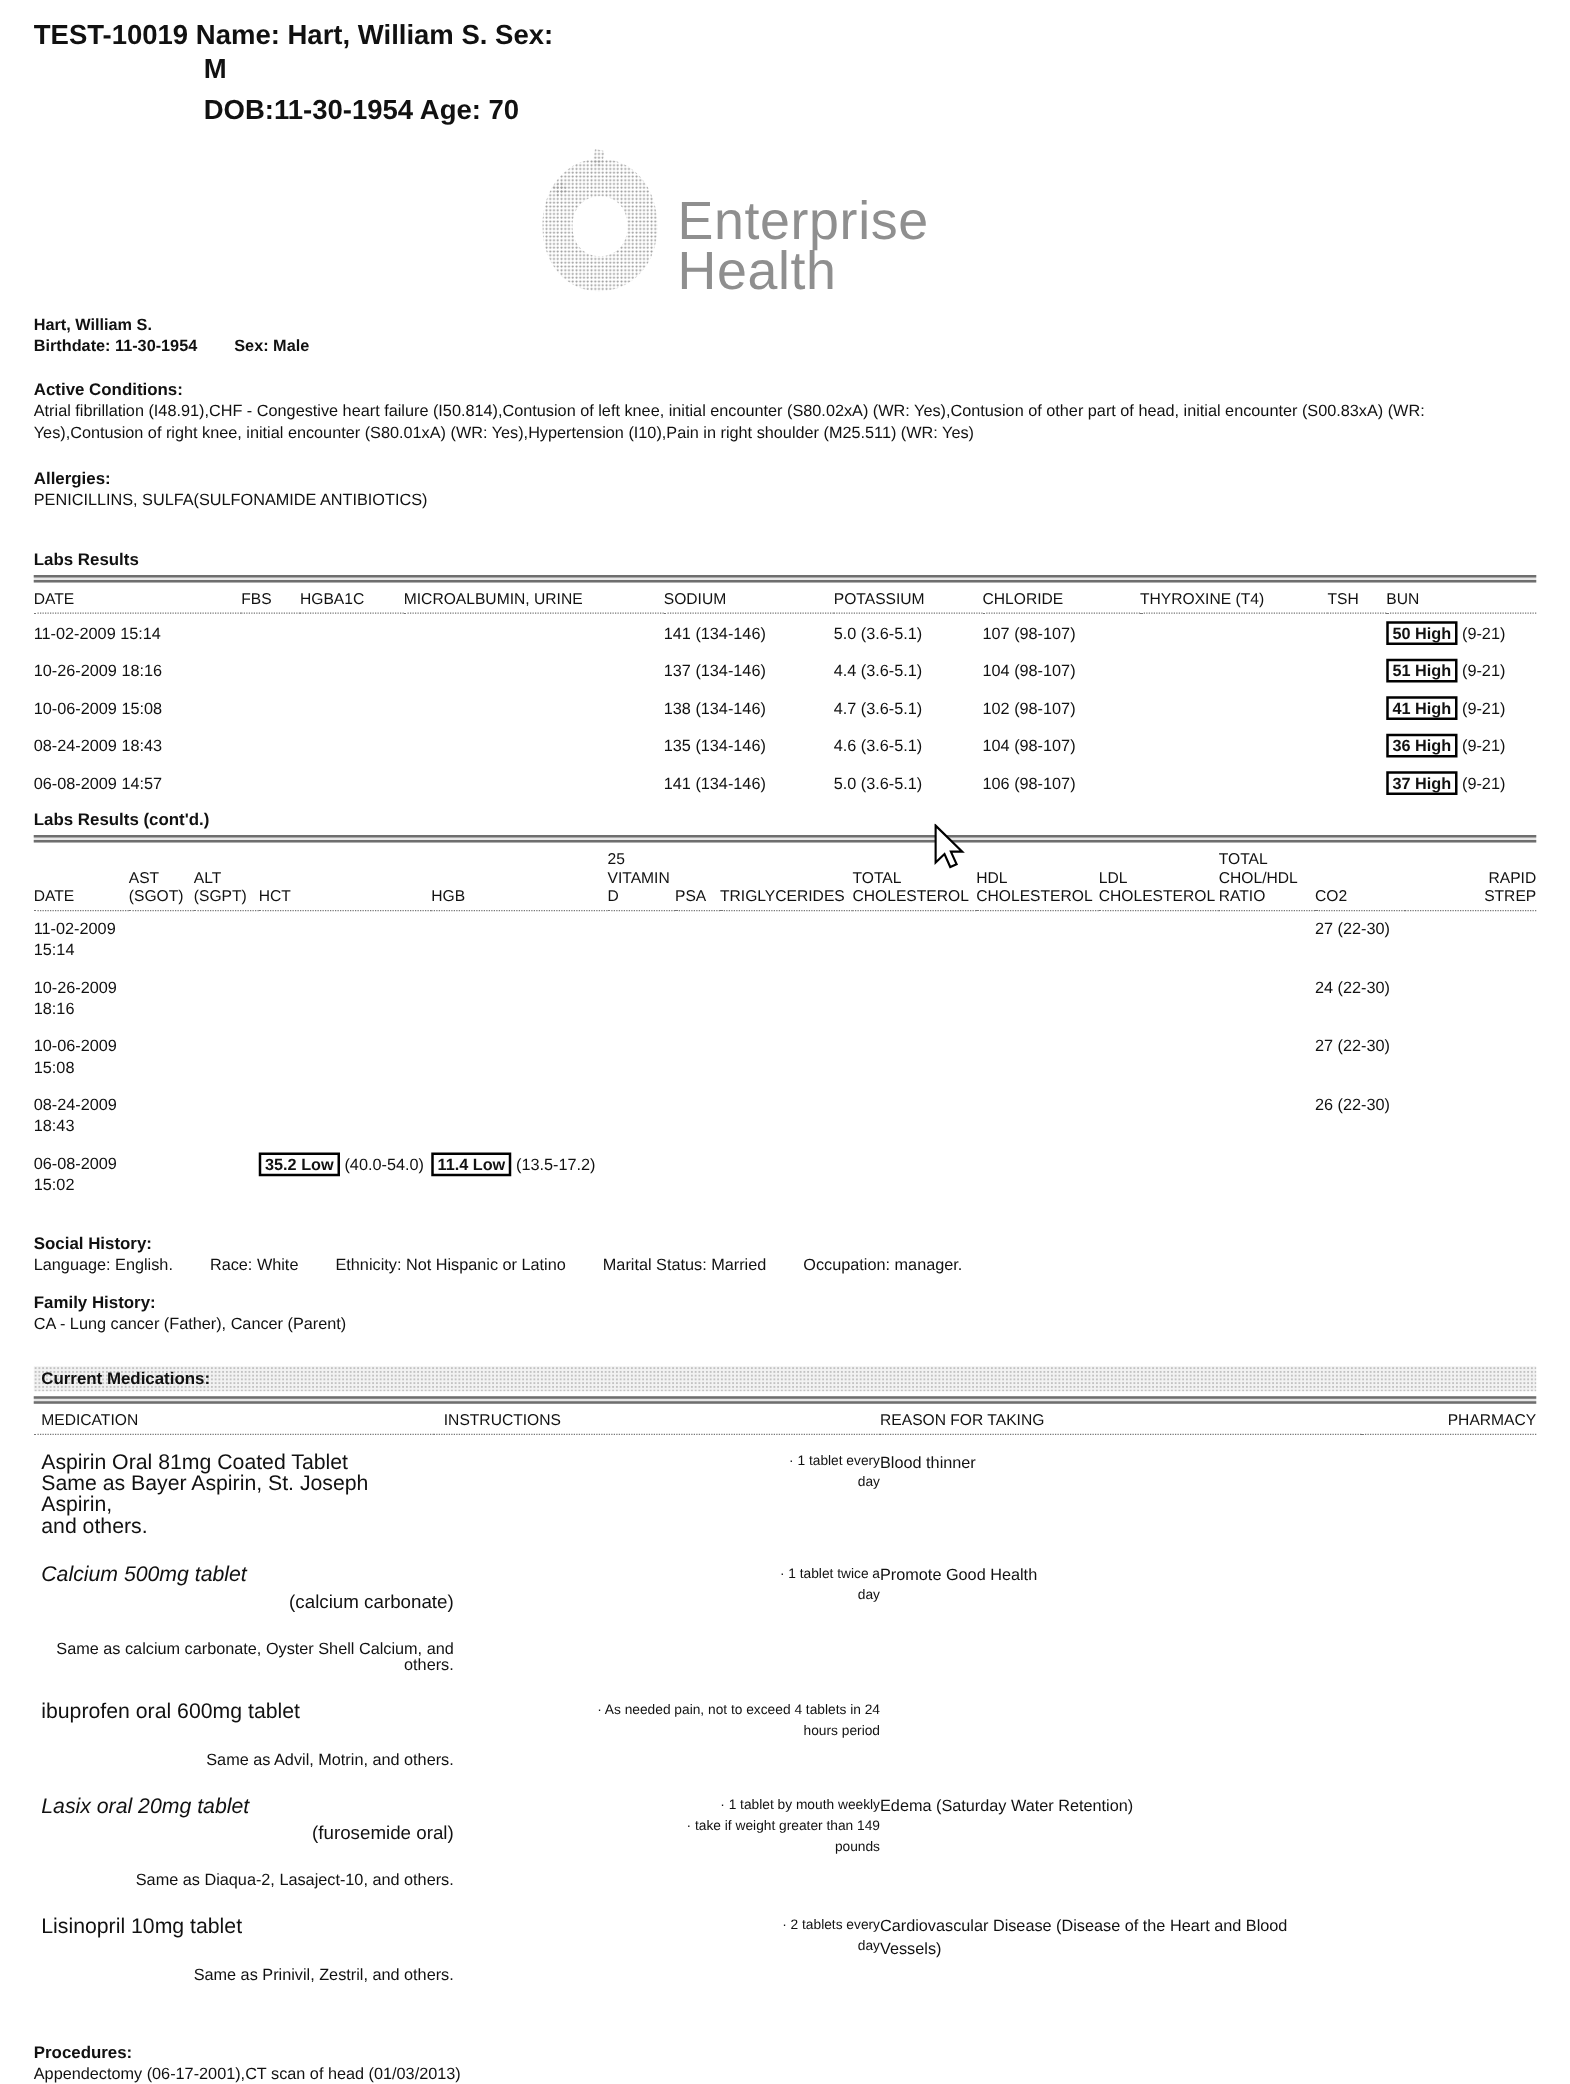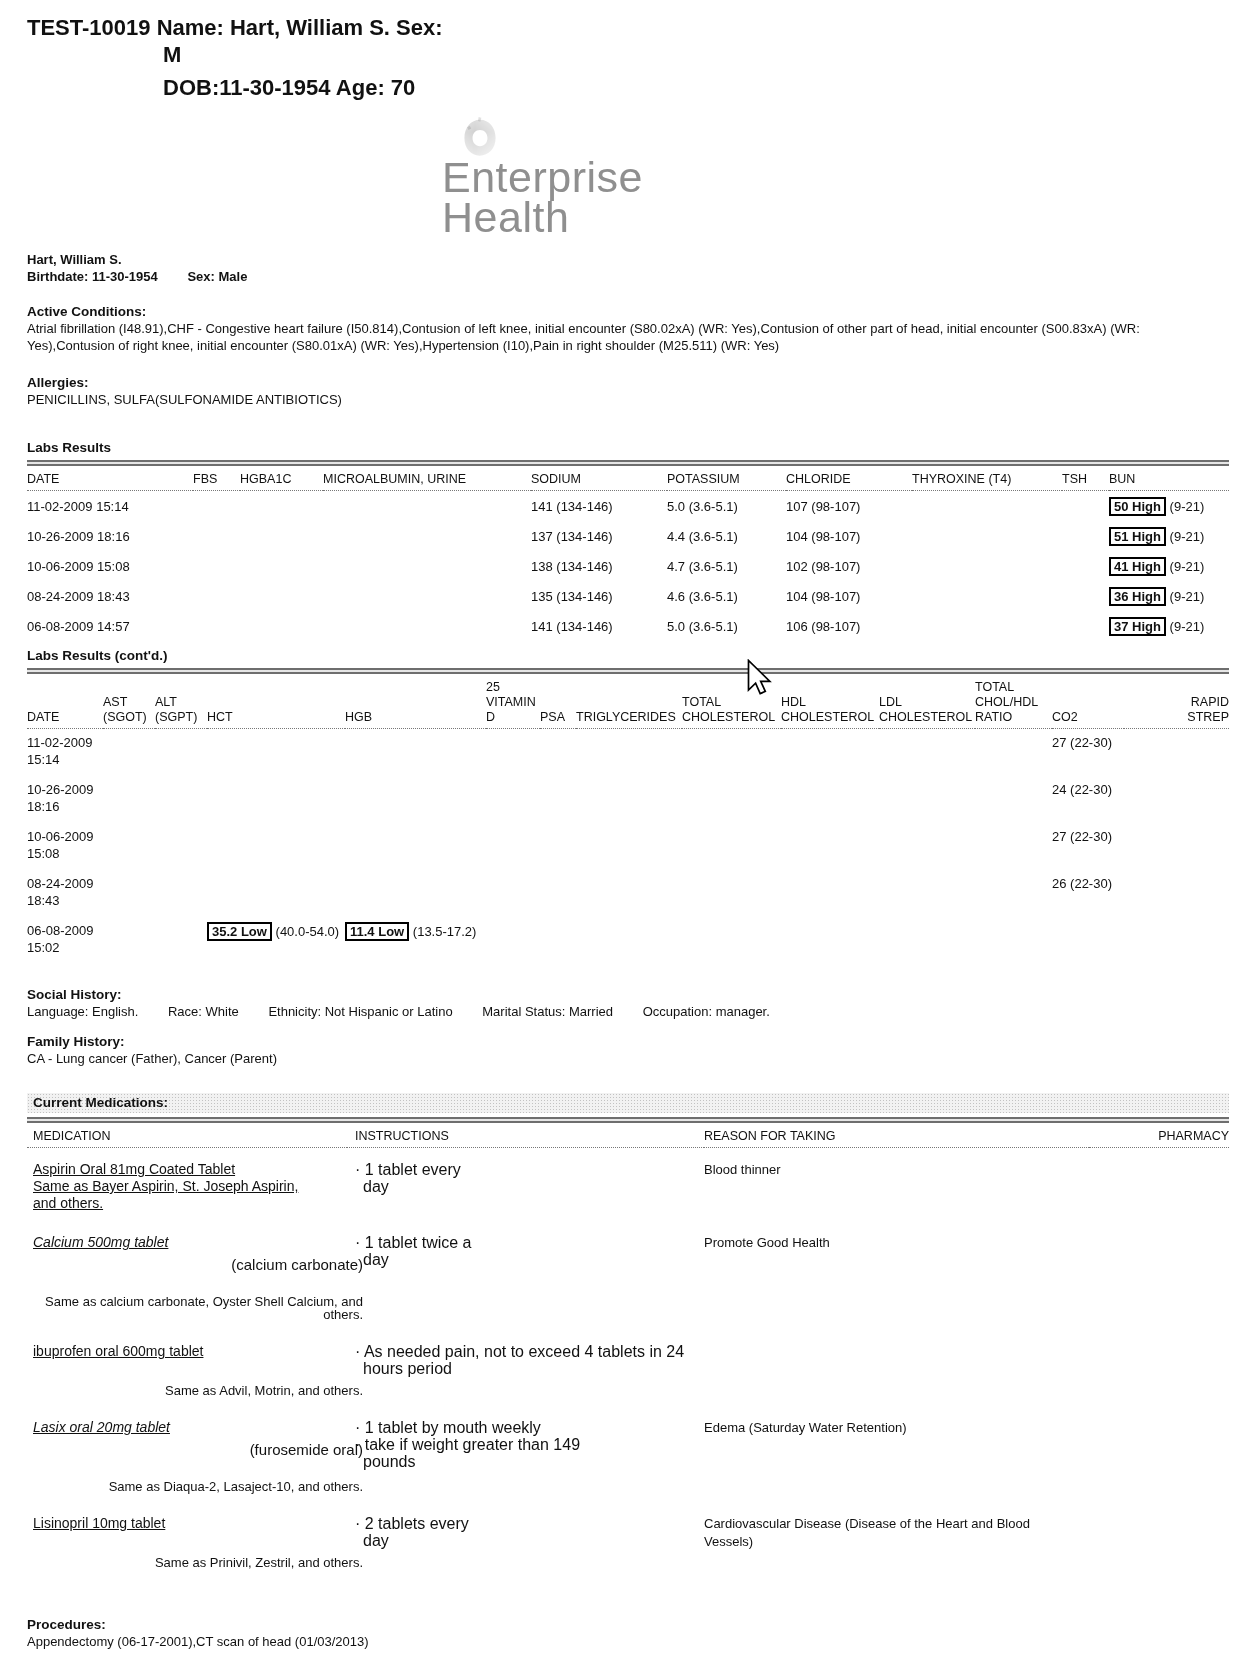--- a/index.html
+++ b/index.html
@@ -5,21 +5,21 @@
   html,body { margin:0; padding:0; background:#ffffff; }
   body { width:1256px; height:1667px; position:relative; font-family:"Liberation Sans", sans-serif; color:#111; }
   .content { position:relative; width:1202px; margin:0 27px; }
 
   
   .title-block { padding-top:14px; font-weight:bold; font-size:22px; line-height:27px; }
   .title-indent { margin-left:136px; }
   .title-line3 { margin-top:6px; }
 
   
-  .logo-row { margin:16px 0 0 403px; display:flex; align-items:flex-start; height:120px;flex-direction:column; }
+  .logo-row { margin:16px 0 0 403px; display:flex; align-items:flex-end; height:120px; }
   .logo-mark { width:100px; height:118px; }
   .logo-text { color:#8f8f8f; font-size:43px; line-height:40px; margin-left:12px; letter-spacing:0.5px; }
 
   
   .t { font-size:13px; line-height:17px; }
   .b { font-weight:bold; }
   .sec-heading { font-weight:bold; font-size:13.5px; line-height:17px; }
 
   .patient-block { margin-top:14px; }
   .inline-gap { margin-right:26px; }
@@ -37,25 +37,25 @@
   .labs1 td { height:30px; vertical-align:middle; }
   .labs2 td { height:42px; vertical-align:top; padding-top:5px; line-height:17px; }
   .th-right { text-align:right; }
 
   .flagbox { display:inline-block; border:2px solid #000; font-weight:bold; padding:0 3px; line-height:15px; }
 
   
   .med-band { margin-top:26px; height:20px; line-height:20px; padding-left:6px; font-weight:bold; font-size:13.5px;
               background-image: radial-gradient(#c2c2c2 0.8px, transparent 0.9px); background-size:3px 3px; background-color:#f2f2f2; }
   .meds td { vertical-align:top; padding-top:13px; padding-bottom:9px; white-space:normal; }
-  .med-name { font-size:14px; line-height:17px; padding-left:6px;text-decoration:underline; }
+  .med-name { font-size:17px; line-height:17px; padding-left:6px; }
   .med-name.it { font-style:italic; }
   .med-generic { font-size:15px; line-height:13px; margin-top:7px; width:336px; text-align:right; }
   .med-sameas { font-size:13px; line-height:13px; margin-top:24px; width:336px; text-align:right; }
-  .instr-line { font-size:16px; line-height:17px; padding-left:8px; }
+  .instr-line { font-size:11px; line-height:17px; padding-left:8px;text-align:right; }
   .instr-line.cont { padding-left:16px; }
   .reason { font-size:13px; line-height:18px; padding-right:30px; }
 
   
   .cursor { position:absolute; left:747px; top:659px; z-index:50; }
 </style>
 </head>
 <body>
 
 <div class="content">

